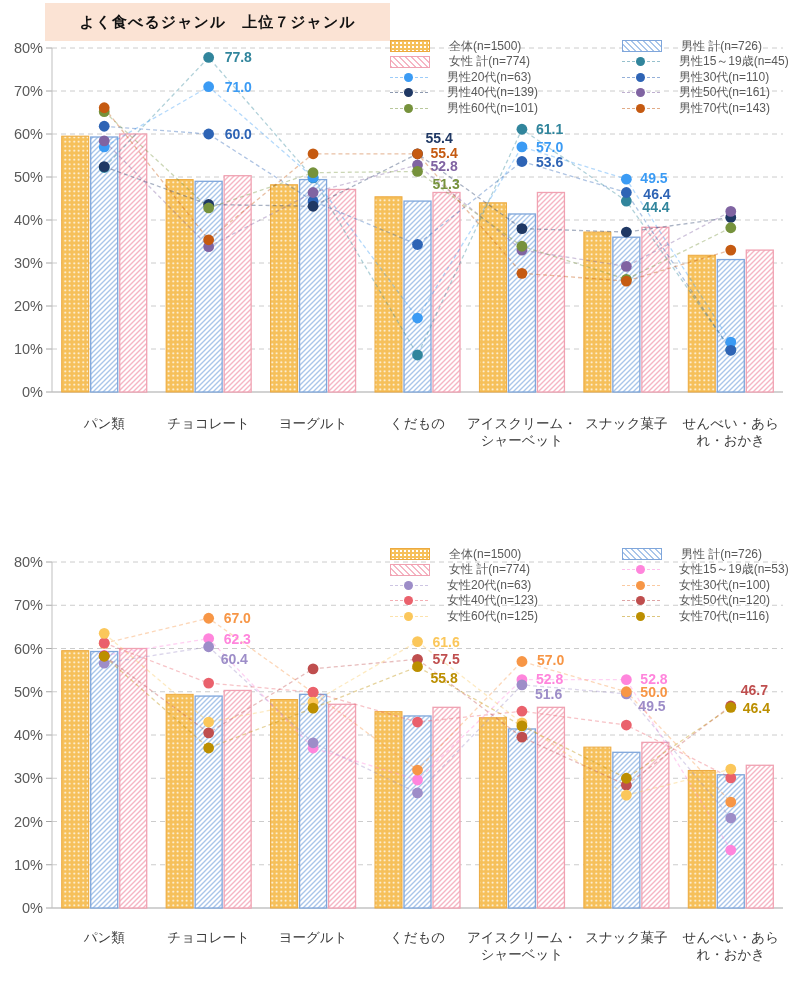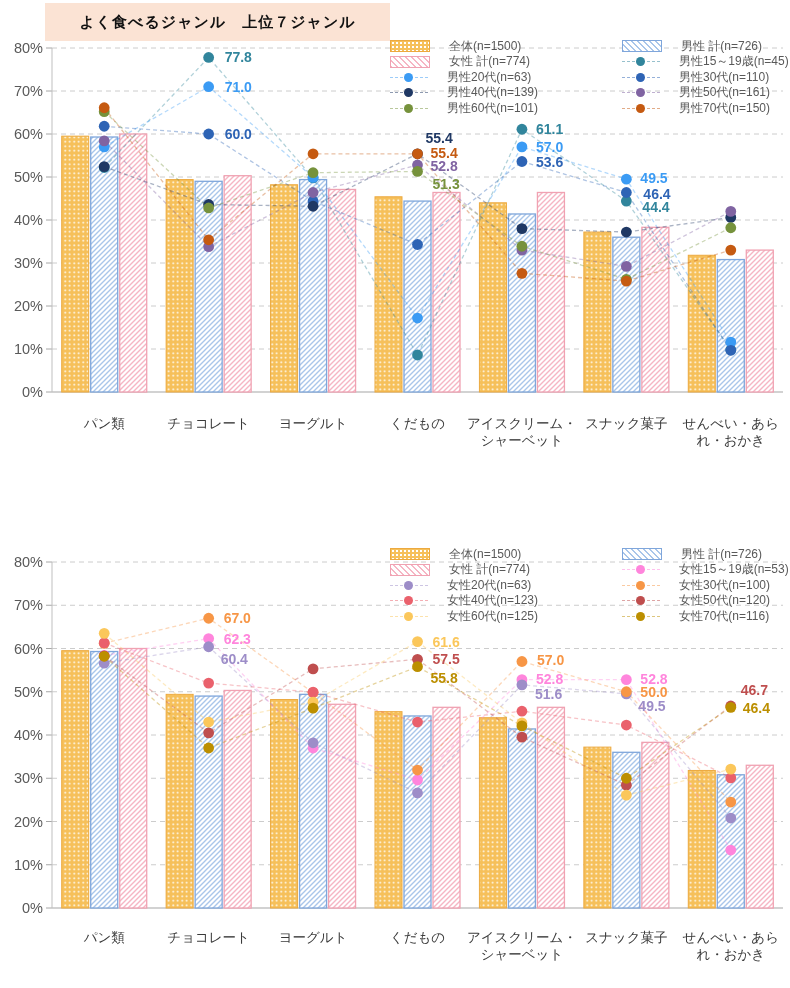--- a/index.html
+++ b/index.html
@@ -406,21 +406,21 @@
           <span class="pline" style="border-top-color: rgb(128, 100, 162);"></span>
           <span class="pdot" style="background: rgb(128, 100, 162);"></span>
         </span>
         <span>男性50代(n=161)</span>
       </div>
       <div class="legend-row">
         <span class="pmark">
           <span class="pline" style="border-top-color: rgb(197, 90, 17);"></span>
           <span class="pdot" style="background: rgb(197, 90, 17);"></span>
         </span>
-        <span>男性70代(n=150)</span>
+        <span>男性70代(n=143)</span>
       </div>
     </div>
   </div>
 <div id="legend2" class="legend">
     <div class="legend-col">
       <div class="legend-row">
         <span class="swatch sw-gold"></span>
         <span>全体(n=1500)</span>
       </div>
       <div class="legend-row">

